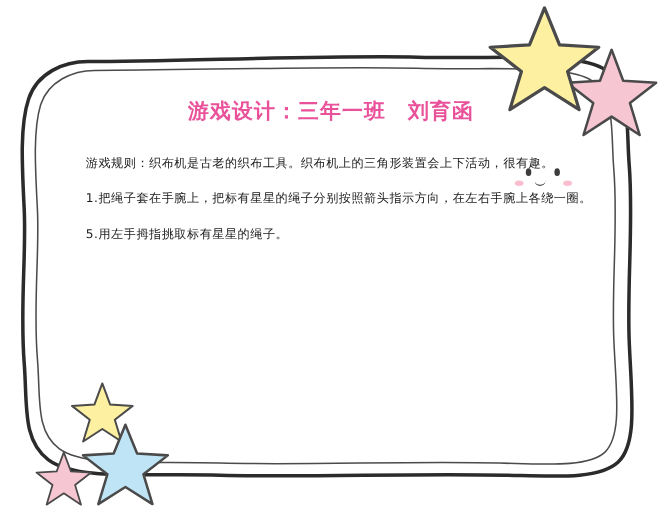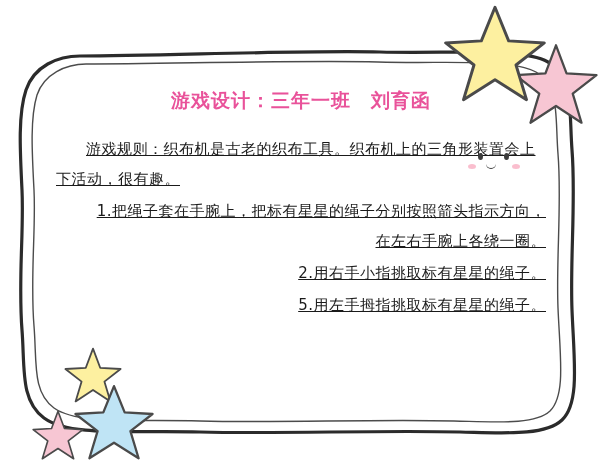--- a/index.html
+++ b/index.html
@@ -42,35 +42,33 @@
     color: #e9529a;
     font-size: 19px;
     font-weight: bold;
     letter-spacing: 1px;
     text-align: center;
     margin: 14px 0 0 0;
     white-space: pre;
   }
   .para {
     color: #1a1a1a;
-    font-size: 15px;
+    font-size: 11px;
     line-height: 30px;
     letter-spacing: 0.5px;
     margin: 0;
-    text-decoration: underline;
   }
   .para.indent {
     text-indent: 2em;
   }
   .para.first {
     margin-top: 20px;
   }
   .para.rule {
     margin-top: 2px;
-    text-align: right;
   }
 
   
   .star-wrap {
     position: absolute;
   }
   .face {
     position: absolute;
     pointer-events: none;
   }
@@ -137,21 +135,20 @@
              C 556 258, 562 202, 558 154
              C 555 116, 560 85, 536 72
              C 510 58, 444 64, 378 62
              C 300 60, 164 64, 86 64 Z" fill="none" stroke="#2b2b2b" stroke-width="1.4" stroke-linecap="round" stroke-linejoin="round" opacity="0.85"></path>
   </svg>
 
   <div class="content">
     <div class="doc-title">游戏设计：三年一班　刘育函</div>
     <p class="para indent first">游戏规则：织布机是古老的织布工具。织布机上的三角形装置会上下活动，很有趣。</p>
     <p class="para indent rule">1.把绳子套在手腕上，把标有星星的绳子分别按照箭头指示方向，在左右手腕上各绕一圈。</p>
-    <p class="para indent rule">2.用右手小指挑取标有星星的绳子。</p>
     <p class="para indent rule">5.用左手拇指挑取标有星星的绳子。</p>
   </div>
 
   <div class="star-wrap" id="star-pink-big">
     <svg viewBox="0 0 100 100" width="92" height="88" xmlns="http://www.w3.org/2000/svg">
       <path d="M50 6 L62 38 L96 40 L69 61 L79 94 L50 75 L21 94 L31 61 L4 40 L38 38 Z" fill="#f7c6d3" stroke="#4a4a4a" stroke-width="2.6" stroke-linejoin="round"></path>
     </svg>
   </div>
 
   <div class="star-wrap" id="star-yellow-big">

